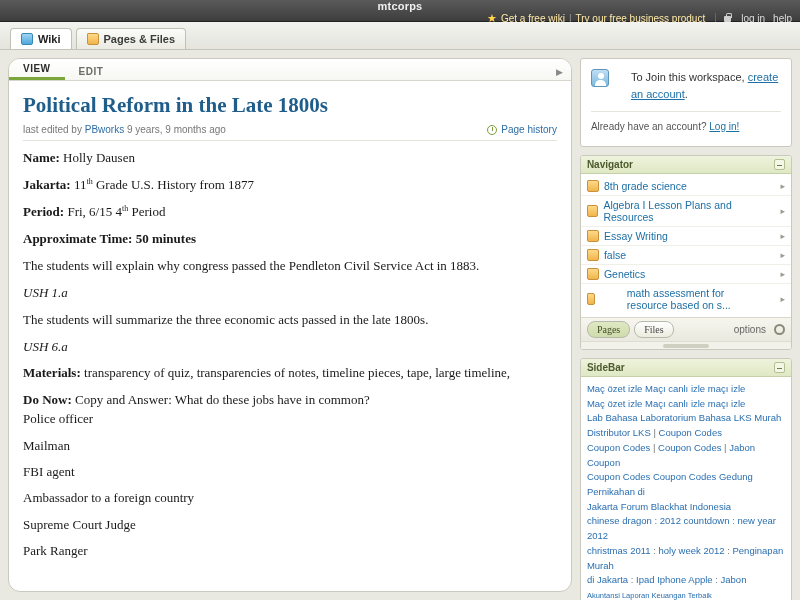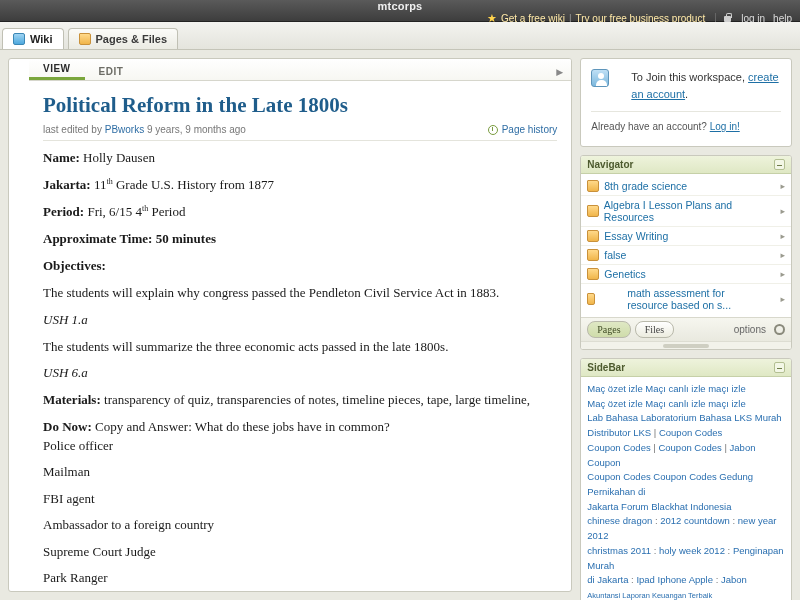--- a/index.html
+++ b/index.html
@@ -63,21 +63,21 @@
     border-radius:2px 2px 0 0;
   }
 
   
   .tabbar {
     height: 28px;
     background: linear-gradient(#f3f3ef, #e4e4dd);
     border-bottom: 1px solid #c4c4b8;
     display: flex;
     align-items: flex-end;
-    padding: 0 2px;
+    padding: 0 10px;
     position: relative;
   }
   .wtab {
     display: flex; align-items: center; gap: 5px;
     height: 21px;
     padding: 0 10px;
     margin-right: 4px;
     border: 1px solid #c0c0b4;
     border-bottom: none;
     border-radius: 4px 4px 0 0;
@@ -108,24 +108,23 @@
     display: flex;
     padding: 8px;
     gap: 8px;
     background: #e9e9e1;
     height: 550px;
   }
   .maincol {
     width: 606px;
     background: #fff;
     border: 1px solid #c9c9bd;
-    border-radius: 3px;
+    border-radius: 12px;
     position: relative;
     overflow: hidden;
-    padding-left: 20px;
   }
   .sidecol { width: 228px; }
 
   
   .vtabs {
     height: 22px;
     border-bottom: 1px solid #d6d6cc;
     display: flex;
     align-items: flex-end;
     background: linear-gradient(#ffffff,#f7f7f2);
@@ -354,23 +353,20 @@
           <span>11</span><sup>th</sup><span> Grade U.S. History from 1877</span>
         </p>
         <p>
           <b>Period:</b>
           <span>Fri, 6/15 4</span><sup>th</sup><span> Period</span>
         </p>
         <p>
           <b>Approximate Time:</b>
           <b>50 minutes</b>
         </p>
-        <p>
-          <b>Objectives:</b>
-        </p>
         <p>The students will explain why congress passed the Pendleton Civil Service Act in 1883.</p>
         <p class="it">USH 1.a</p>
         <p>The students will summarize the three economic acts passed in the late 1800s.</p>
         <p class="it">USH 6.a</p>
         <p>
           <b>Materials:</b>
           <span>transparency of quiz, transparencies of notes, timeline pieces, tape, large timeline,</span>
         </p>
         <p style="margin-bottom:0">
           <b>Do Now:</b>

